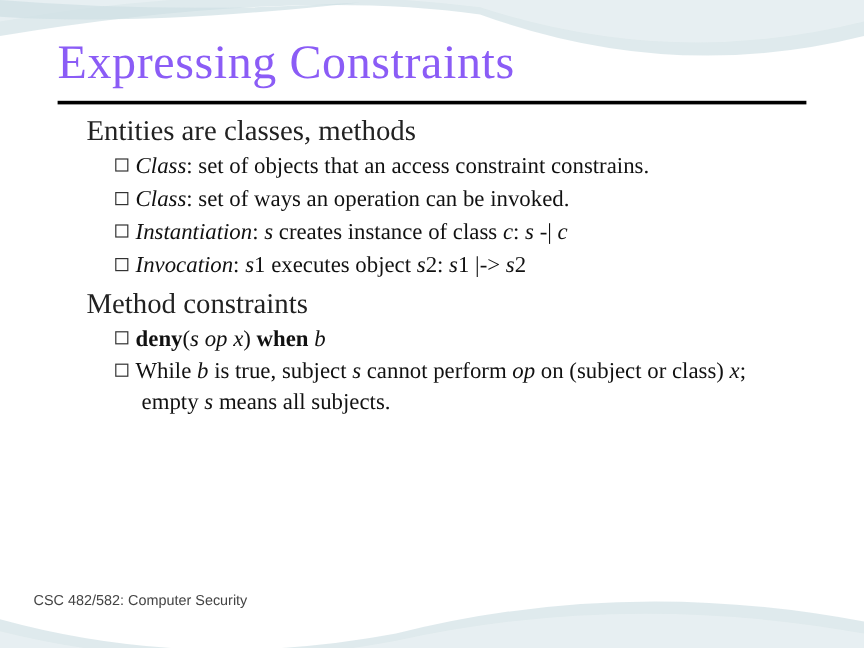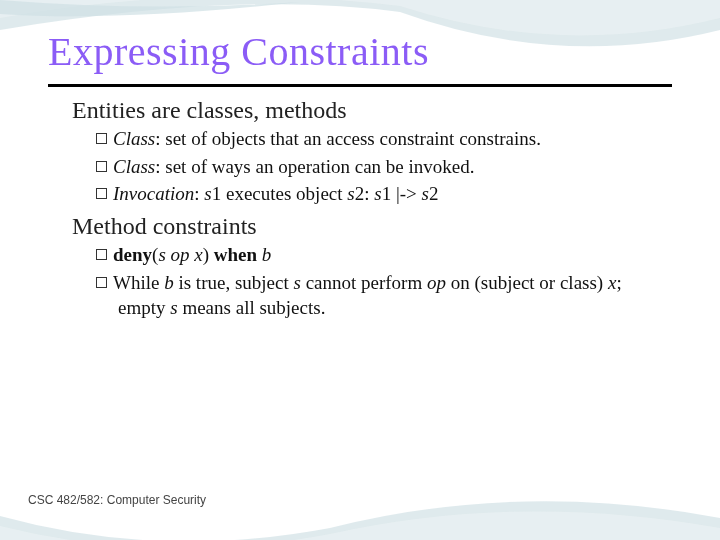--- a/index.html
+++ b/index.html
@@ -97,20 +97,23 @@
       </div>
       <div class="bullet-line">
         <span class="square"></span><span class="term">Class</span><span>: set of ways an operation can be invoked.</span>
       </div>
     </div>
   </div>
 
   <div>
     <div class="bullet-block">
       <div class="bullet-line">
+        <span class="square"></span><span class="term">Instantiation</span><span>: <span class="ital">s</span> creates instance of class <span class="ital">c</span>: <span class="ital">s</span> -| <span class="ital">c</span></span>
+      </div>
+      <div class="bullet-line">
         <span class="square"></span><span class="term">Invocation</span><span>: <span class="ital">s</span>1 executes object <span class="ital">s</span>2: <span class="ital">s</span>1 |-&gt; <span class="ital">s</span>2</span>
       </div>
     </div>
   </div>
 
   <div>
     <div class="section-heading">Method constraints</div>
     <div class="bullet-block">
       <div class="bullet-line">
         <span class="square"></span><span><span class="bold">deny</span>(<span class="ital">s op x</span>) <span class="bold">when</span> <span class="ital">b</span></span>

